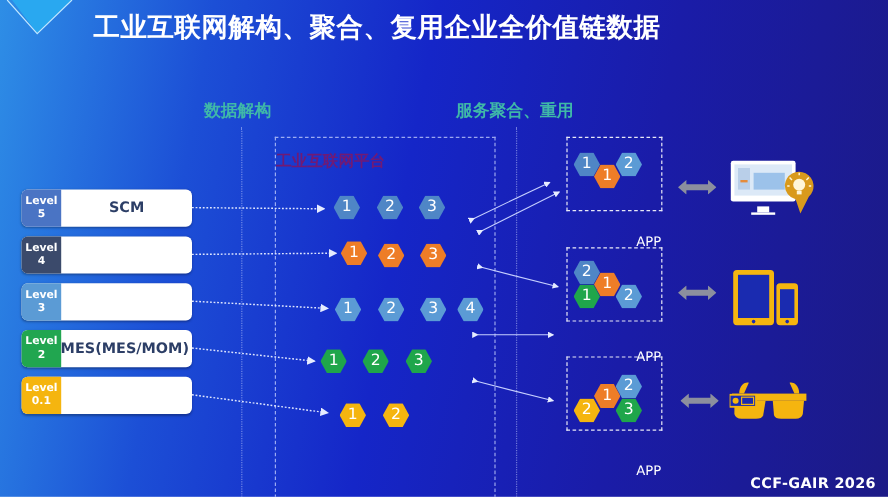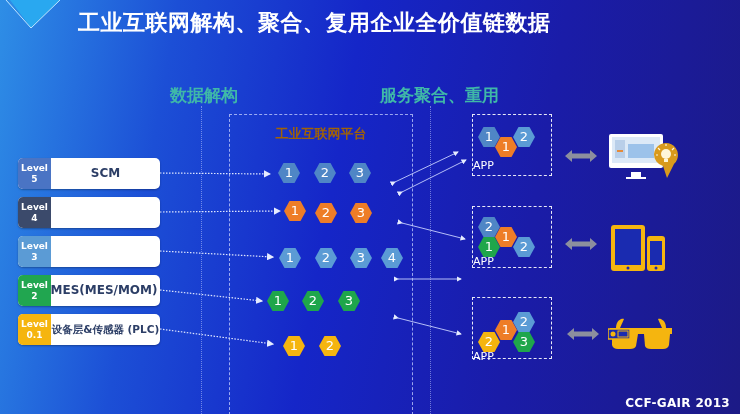--- a/index.html
+++ b/index.html
@@ -8,46 +8,46 @@
     font-family: "DejaVu Sans", "Liberation Sans", sans-serif;
     background: linear-gradient(100deg, #2e8ee6 0%, #1c4fd6 22%, #1526c8 45%, #1a1ca8 70%, #1c1a86 100%);
     color:#fff;
   }
   .abs { position:absolute; }
   .title {
     left:78px; top:8px; font-size:22px; font-weight:bold; color:#fff;
     letter-spacing:0.5px; white-space:nowrap;
   }
   .corner-deco { left:0; top:0; width:70px; height:32px; }
-  .section-label { font-size:17px; font-weight:bold; color:#3fb8a8; white-space:nowrap; }
+  .section-label { font-size:14px; font-weight:bold; color:#3fb8a8; white-space:nowrap; }
   .vline { border-left:1px dotted rgba(200,210,255,0.5); }
   .platform-box {
     left:229px; top:114px; width:182px; height:300px;
     border:1.5px dashed rgba(200,210,255,0.75); border-bottom:none;
   }
-  .platform-title { left:0; width:182px; top:10px; text-align:center; font-size:13px; color:#a16207; font-weight:bold; }
+  .platform-title { left:0; width:182px; top:10px; font-size:13px; color:#701a75; font-weight:bold; }
   .level-row {
     left:18px; width:142px; height:31px; background:#fff; border-radius:5px;
     box-shadow:0 1px 2px rgba(0,0,0,0.3);
   }
   .level-badge {
     position:absolute; left:0; top:0; width:33px; height:31px; border-radius:5px 0 0 5px;
     color:#fff; font-size:9px; font-weight:bold; line-height:11px; text-align:center;
     display:flex; flex-direction:column; justify-content:center;
   }
   .level-name {
     position:absolute; left:33px; right:0; top:0; height:31px; line-height:31px;
     text-align:center; font-size:12px; font-weight:bold; color:#2c3e66; white-space:nowrap;
   }
   .hex {
     width:22px; height:20px; clip-path: polygon(25% 0,75% 0,100% 50%,75% 100%,25% 100%,0 50%);
     color:#fff; font-size:13px; text-align:center; line-height:20px;
   }
   .app-box { width:78px; height:60px; border:1.5px dashed rgba(255,255,255,0.9); }
-  .app-label { font-size:11px; color:#fff; position:absolute; width:100%; text-align:left; }
+  .app-label { font-size:11px; color:#fff; position:absolute; width:100%; text-align:right;margin-top:36px; }
   .dbl-arrow { width:32px; height:12px; }
   .footer { right:10px; bottom:4px; font-size:12px; font-weight:bold; color:#fff; letter-spacing:0.3px; }
   svg.arrows { position:absolute; left:0; top:0; width:740px; height:414px; pointer-events:none; }
 </style>
 </head>
 <body>
 
 <svg class="abs corner-deco" viewBox="0 0 70 32">
   <polygon points="10,0 60,0 31,28" fill="#29a8f0"></polygon>
   <polyline points="6,0 31,28 60,0" fill="none" stroke="#bfe6ff" stroke-width="1"></polyline>
@@ -89,21 +89,20 @@
     <span>Level</span>
     <span>2</span>
   </div>
   <div class="level-name" style="left:30px; font-size:12px;">MES(MES/MOM)</div>
 </div>
 <div class="abs level-row" style="top:314px;">
   <div class="level-badge" style="background:#f5b50f;">
     <span>Level</span>
     <span>0.1</span>
   </div>
-  <div class="level-name" style="left:33px; font-size:10.5px;">设备层&amp;传感器 (PLC)</div>
 </div>
 
 <div class="abs hex" style="left:278px; top:163px; background:#4f86c6;">1</div>
 <div class="abs hex" style="left:314px; top:163px; background:#4f86c6;">2</div>
 <div class="abs hex" style="left:349px; top:163px; background:#4f86c6;">3</div>
 
 <div class="abs hex" style="left:284px; top:201px; background:#ee7d27;">1</div>
 <div class="abs hex" style="left:315px; top:203px; background:#ee7d27;">2</div>
 <div class="abs hex" style="left:350px; top:203px; background:#ee7d27;">3</div>
 
@@ -206,13 +205,13 @@
   </g>
   <g stroke="#c7d0ff" stroke-width="0.9" fill="none">
     <line x1="395" y1="182" x2="458" y2="152" marker-end="url(#ah)" marker-start="url(#ah)"></line>
     <line x1="402" y1="192" x2="466" y2="160" marker-end="url(#ah)" marker-start="url(#ah)"></line>
     <line x1="402" y1="223" x2="465" y2="239" marker-end="url(#ah)" marker-start="url(#ah)"></line>
     <line x1="398" y1="279" x2="461" y2="279" marker-end="url(#ah)" marker-start="url(#ah)"></line>
     <line x1="398" y1="318" x2="461" y2="334" marker-end="url(#ah)" marker-start="url(#ah)"></line>
   </g>
 </svg>
 
-<div class="abs footer">CCF-GAIR 2013</div>
+<div class="abs footer">CCF-GAIR 2026</div>
 
 </body></html>

